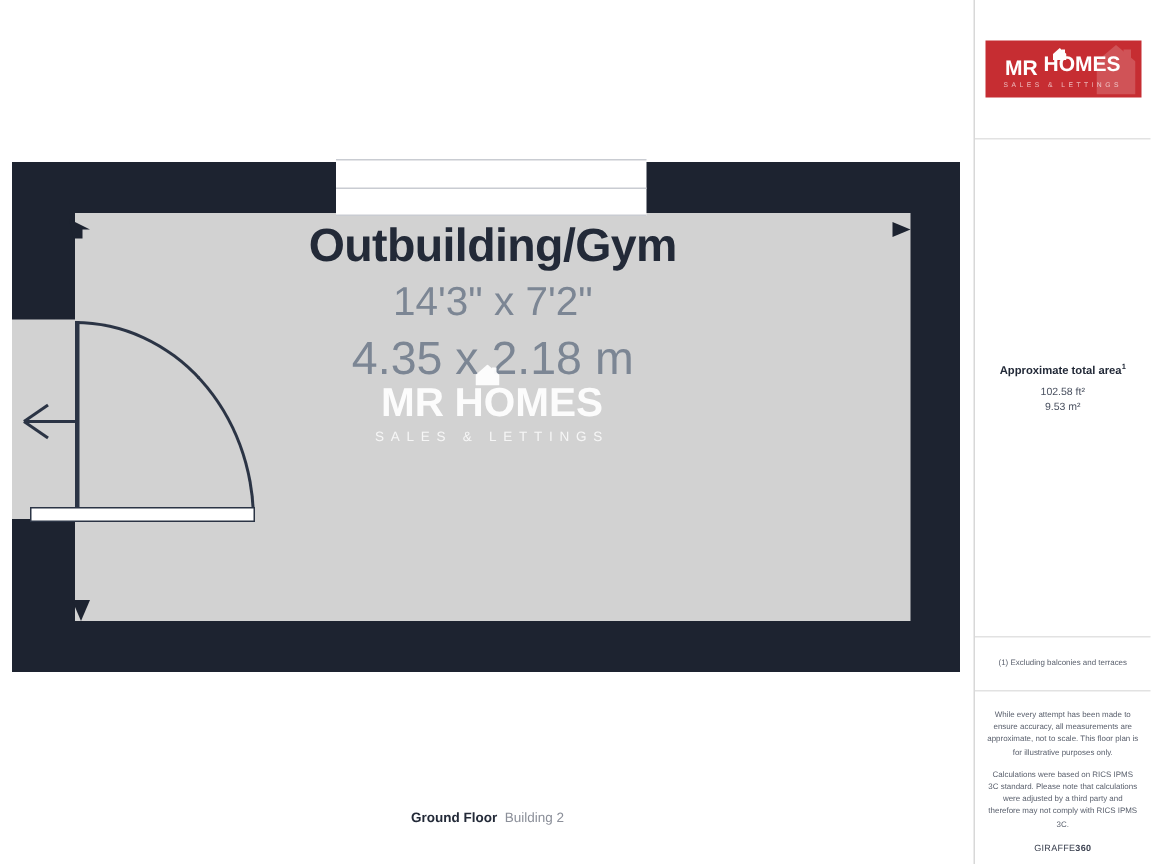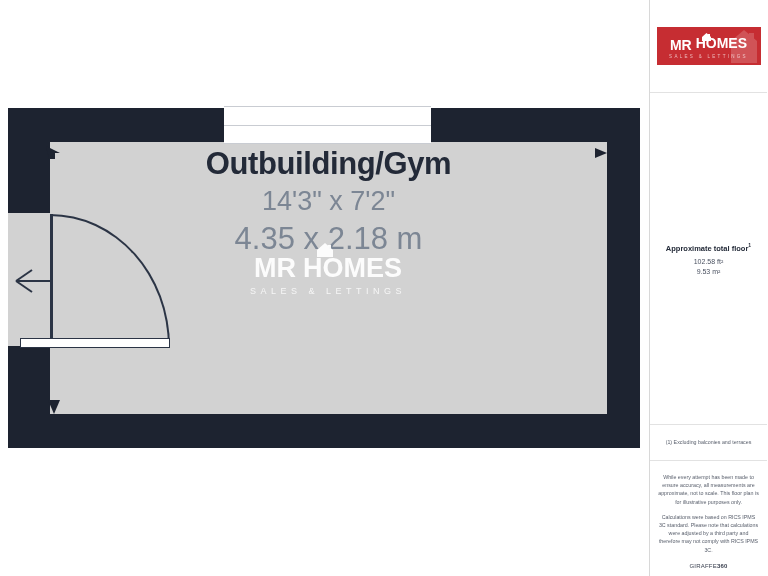--- a/index.html
+++ b/index.html
@@ -424,20 +424,23 @@
               <polygon points="8,0 16,7 16,14 0,14 0,7" fill="#ffffff"></polygon>
               <rect x="11" y="2" width="3" height="5" fill="#ffffff"></rect>
             </svg>
           </span>
           <span class="wm-homes">HOMES</span>
         </span>
       </div>
       <div class="wm-sub">SALES &amp; LETTINGS</div>
     </div>
 
+    <div class="plan-footer">
+      <span class="footer-floor">Ground Floor</span><span class="footer-building">Building 2</span>
+    </div>
 
   </div>
 
   <div id="sidebar">
 
     <div class="sb-logo-cell">
       <div class="brand-logo">
         <span class="brand-bg-house">
           <svg width="26" height="33" viewBox="0 0 26 33">
             <polygon points="13,0 26,11 26,33 0,33 0,11" fill="#ffffff"></polygon>
@@ -456,21 +459,21 @@
               </span>
               <span class="brand-homes">HOMES</span>
             </span>
           </div>
           <div class="brand-sub">SALES &amp; LETTINGS</div>
         </div>
       </div>
     </div>
 
     <div class="sb-area-cell">
-      <div class="area-title"><span>Approximate total floor</span><sup>1</sup></div>
+      <div class="area-title"><span>Approximate total area</span><sup>1</sup></div>
       <div class="area-ft">102.58 ft²</div>
       <div class="area-m">9.53 m²</div>
     </div>
 
     <div class="sb-note-cell">
       <div class="note-text">(1) Excluding balconies and terraces</div>
     </div>
 
     <div class="sb-disclaimer-cell">
       <p class="disc-p">While every attempt has been made to ensure accuracy, all measurements are approximate, not to scale. This floor plan is for illustrative purposes only.</p>

